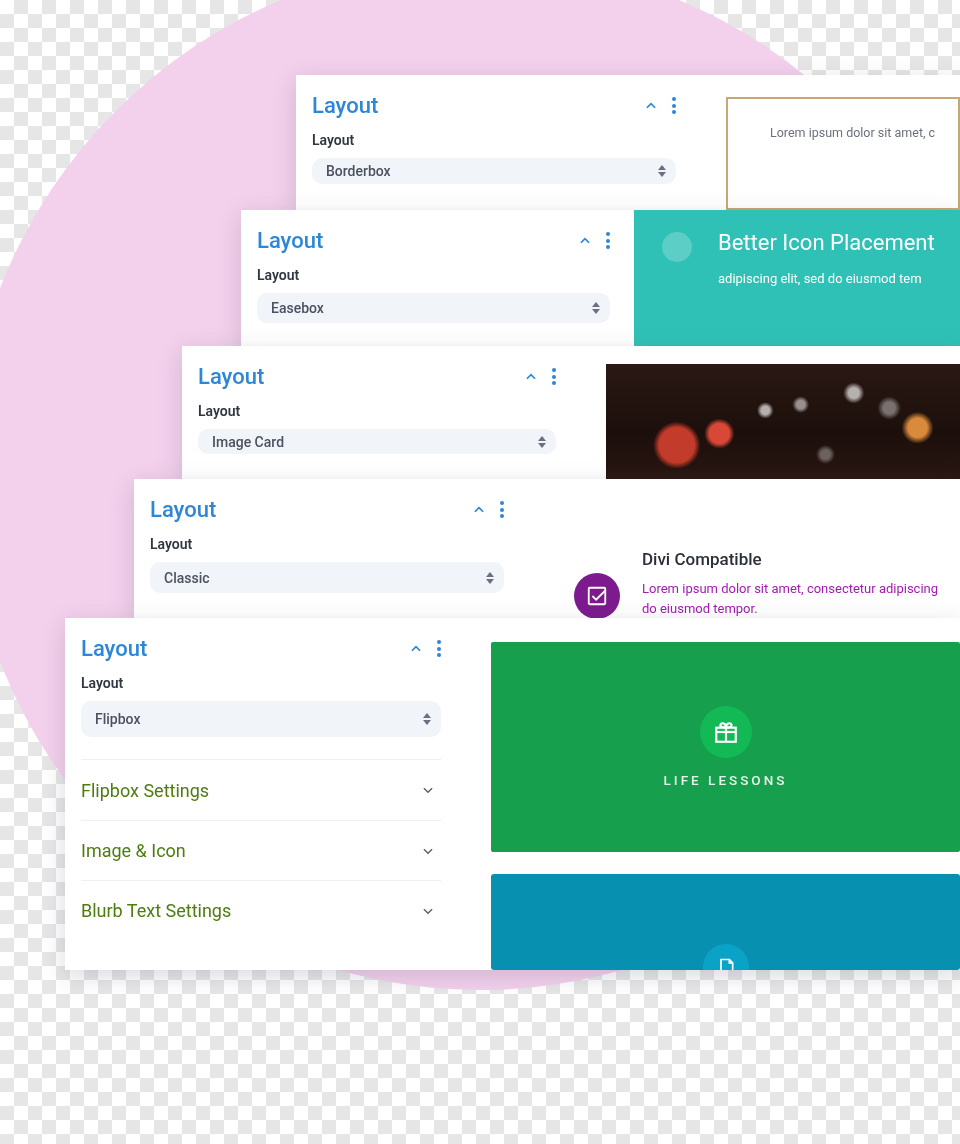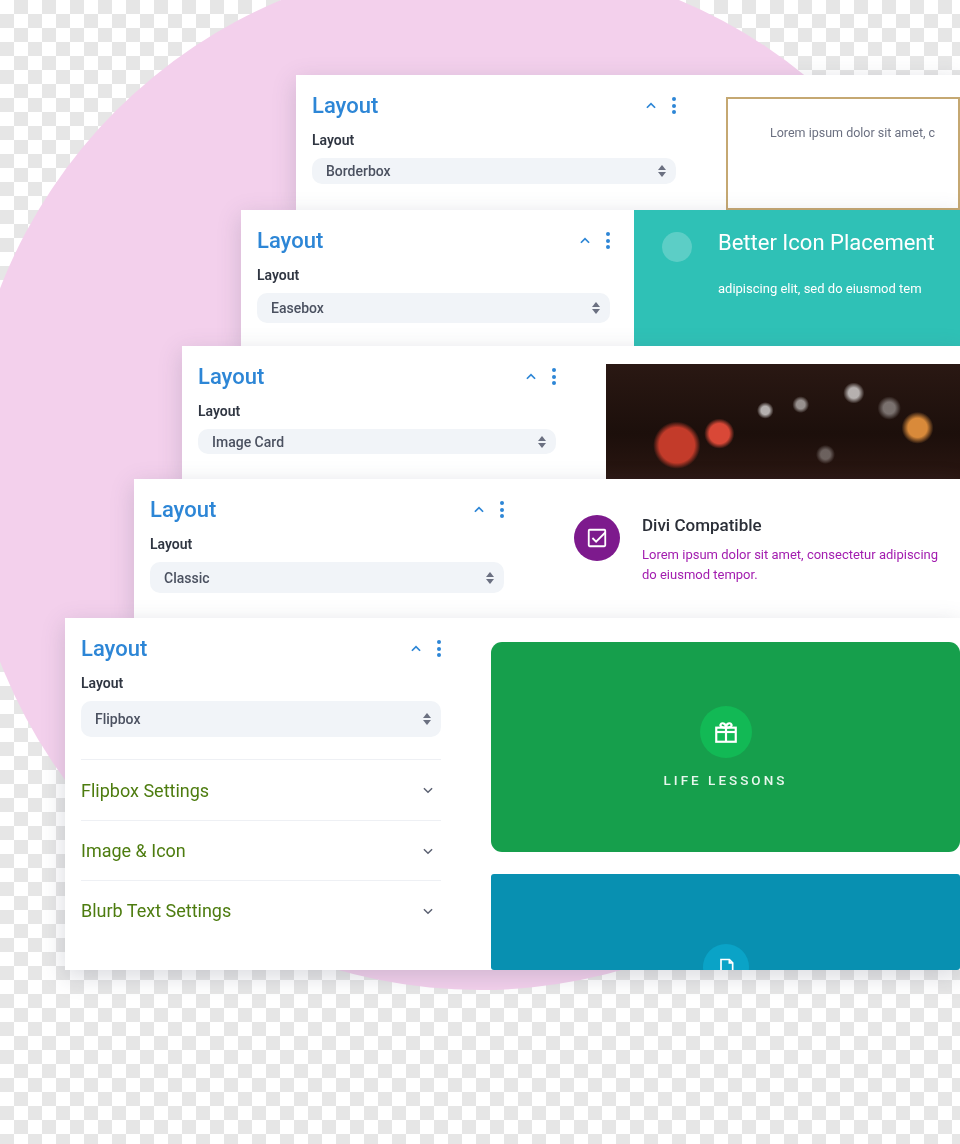--- a/index.html
+++ b/index.html
@@ -82,21 +82,21 @@
   
   .p1 { left: 296px; top: 75px; width: 664px; height: 135px; }
   .p1 .settings { width: 404px; }
   .p1 .preview { padding: 22px 0 0 26px; display:flex; }
   .bbox { border: 2px solid #c5a872; flex:1; padding: 26px 0 0 42px; font-size:12.5px; color:#6b7081; white-space:nowrap; overflow:hidden;}
 
   
   .p2 { left: 241px; top: 210px; width: 719px; height: 139px; }
   .p2 .settings { width: 393px; }
   .p2 .preview { background:#2fc1b6; color:#fff; padding: 20px 0 0 84px; overflow:hidden;}
-  .p2 h3{font-size:22px; font-weight:400; margin-bottom:24px; white-space:nowrap;}
+  .p2 h3{font-size:22px; font-weight:400; margin-bottom:14px; white-space:nowrap;}
   .p2 p{font-size:13px; line-height:1.55; white-space:nowrap;}
   .p2 .preview::after{
     content:""; position:absolute; left:28px; top:22px;
     width:30px;height:30px;border-radius:50%;background:rgba(255,255,255,0.22);
   }
 
   
   .p3 { left: 182px; top: 346px; width: 778px; height: 134px; }
   .p3 .settings { width: 398px; }
   .p3 .preview { padding: 18px 0 0 26px; }
@@ -110,32 +110,32 @@
       radial-gradient(circle at 70% 25%, #ffffffaa 0 2%, transparent 4%),
       radial-gradient(circle at 80% 38%, #ffffff66 0 2%, transparent 4%),
       radial-gradient(circle at 88% 55%, #d98a3a 0 3%, transparent 5%),
       radial-gradient(circle at 62% 78%, #ffffff55 0 2%, transparent 4%),
       linear-gradient(180deg, #2a1813 0%, #1c0f0b 60%, #2a1611 100%);
   }
 
   
   .p4 { left: 134px; top: 479px; width: 826px; height: 140px; }
   .p4 .settings { width: 394px; }
-  .p4 .preview { padding: 36px 20px 0 46px; display:flex; gap:22px; }
+  .p4 .preview { padding: 36px 20px 0 46px; display:flex; gap:22px;align-items:flex-end; }
   .ic-circle{width:46px;height:46px;border-radius:50%;background:#7d1a8d;flex-shrink:0;display:flex;align-items:center;justify-content:center;}
   .p4 h4{font-size:17px;color:#2b2f38;font-weight:500;margin-bottom:10px;}
   .p4 p{font-size:13px;color:#a21caf;line-height:1.55; white-space:nowrap; overflow:hidden;}
   .p4 .txtcol{overflow:hidden;}
 
   
   .p5 { left: 65px; top: 618px; width: 895px; height: 352px; }
   .p5 .settings { width: 400px; padding-bottom: 0;}
   .p5 .preview { padding: 24px 0 0 26px; display:flex; flex-direction:column; gap:22px;}
   .green-card{
-    background:#169f4c; border-radius:11px; flex:0 0 210px;
+    background:#169f4c; border-radius:2px; flex:0 0 210px;
     display:flex; flex-direction:column; align-items:center; justify-content:center;
     color:#e7f7ed;
   }
   .gift-circle{width:52px;height:52px;border-radius:50%;background:#12b955;display:flex;align-items:center;justify-content:center;margin-bottom:14px;}
   .life{letter-spacing:3px;font-size:13.5px;font-weight:500;}
   .teal-card{background:#0890b1;border-radius:3px;flex:1;display:flex;align-items:flex-end;justify-content:center;overflow:hidden;}
   .teal-ic{width:46px;height:46px;border-radius:50%;background:#0aa3c7;display:flex;align-items:center;justify-content:center;margin-bottom:-20px;}
 
   .accordion-wrap{border-top:1px solid #eef0f4;margin-top:22px;}
   .accordion-wrap .accordion-row:first-child{border-top:none;}

